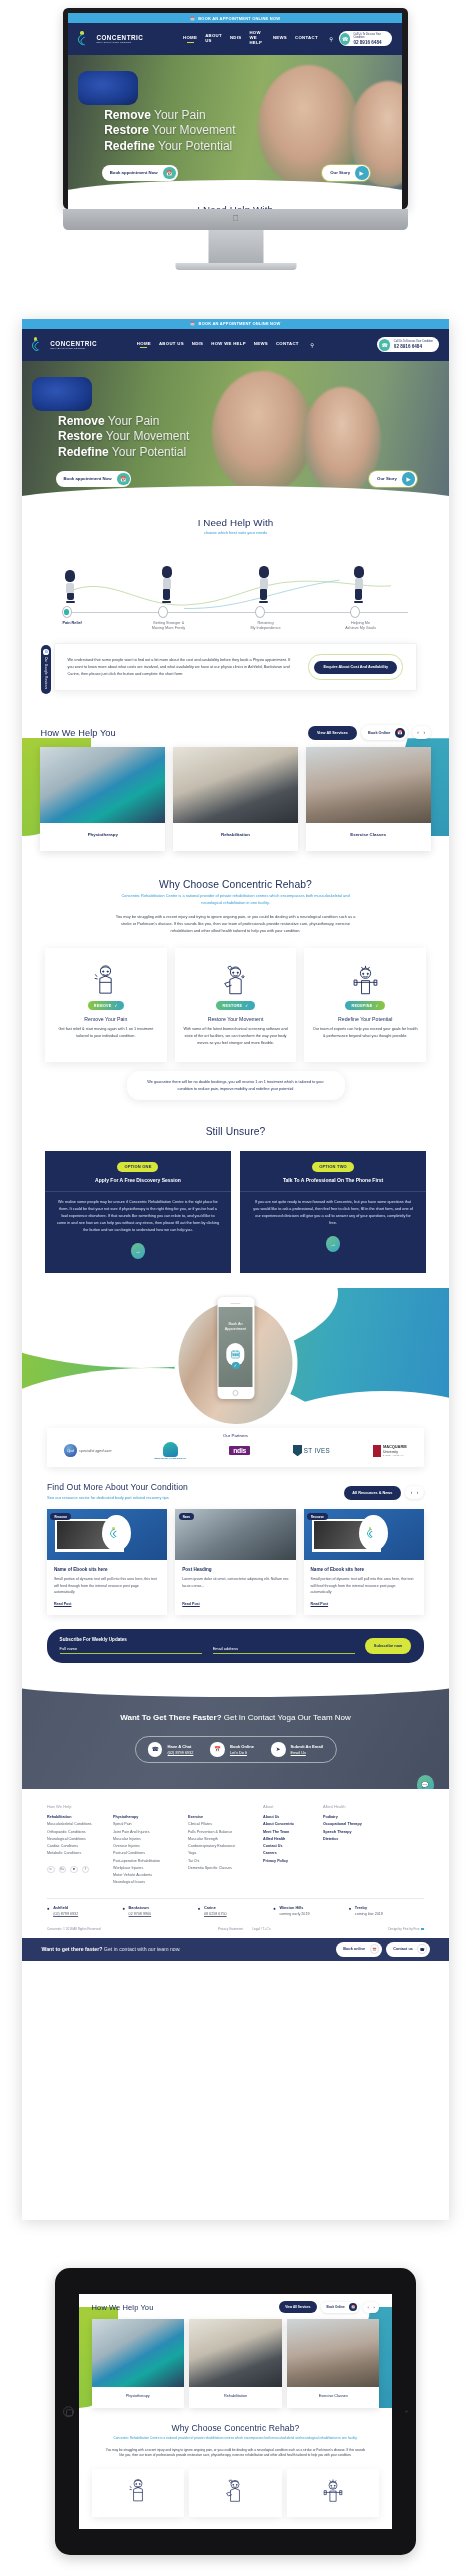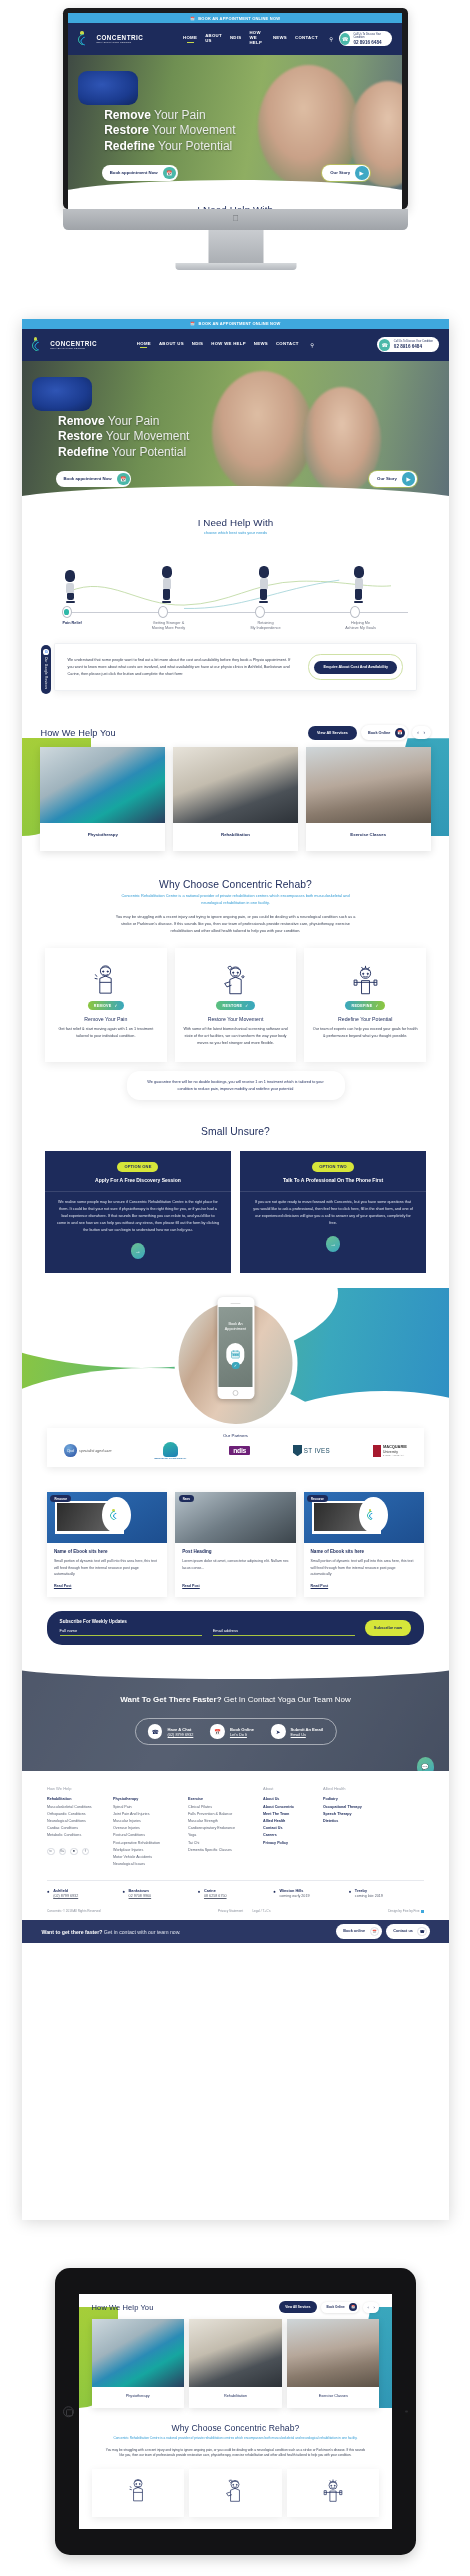--- a/index.html
+++ b/index.html
@@ -681,21 +681,21 @@
               <span>✓</span>
           </div>
           <div class="wtitle">Redefine Your Potential</div>
           <div class="wtext">Our team of experts can help you exceed your goals for health &amp; performance beyond what you thought possible.</div>
         </div>
       </div>
       <div class="guarantee">We guarantee there will be no double bookings, you will receive 1 on 1 treatment which is tailored to your condition to reduce pain, improve mobility and redefine your potential</div>
     </div>
 
     <div class="unsure">
-      <div class="h2">Small Unsure?</div>
+      <div class="h2">Still Unsure?</div>
       <div class="opts">
         <div class="opt">
           <div class="tag">
             <span>OPTION</span> <b>ONE</b>
           </div>
           <div class="ot">Apply For A Free Discovery Session</div>
           <div class="divline"></div>
           <div class="op">We realise some people may be unsure if Concentric Rehabilitation Centre is the right place for them. It could be that your not sure if physiotherapy is the right thing for you, or if you've had a bad experience elsewhere. If that sounds like something you can relate to, and you'd like to come in and see how we can help you without any stress, then please fill out the form by clicking the button and we can begin to understand how we can help you.</div>
           <div class="circbtn">→</div>
         </div>
@@ -770,20 +770,33 @@
               <div class="mt1">MACQUARIE</div>
               <div class="mt2">University</div>
               <div class="mt3">SYDNEY AUSTRALIA</div>
             </div>
           </div>
         </div>
       </div>
     </div>
 
     <div class="res">
+      <div class="res-head">
+        <div>
+          <div class="h2">Find Out More About Your Condition</div>
+          <div class="sub-blue" style="text-align:left">See our resource sector for dedicated body part related recovery tips</div>
+        </div>
+        <div class="res-actions">
+          <div class="btn-dark">All Resources &amp; News</div>
+          <div class="arrows">
+            <span>‹</span>
+            <span>›</span>
+          </div>
+        </div>
+      </div>
 
       <div class="rescards">
         <div class="rescard">
           <div class="rimg b1">
             <span class="badge">Resource</span>
             <span class="thumb">
                 <i></i>
               </span>
             <span class="ovl">
                 <span class="mark">

